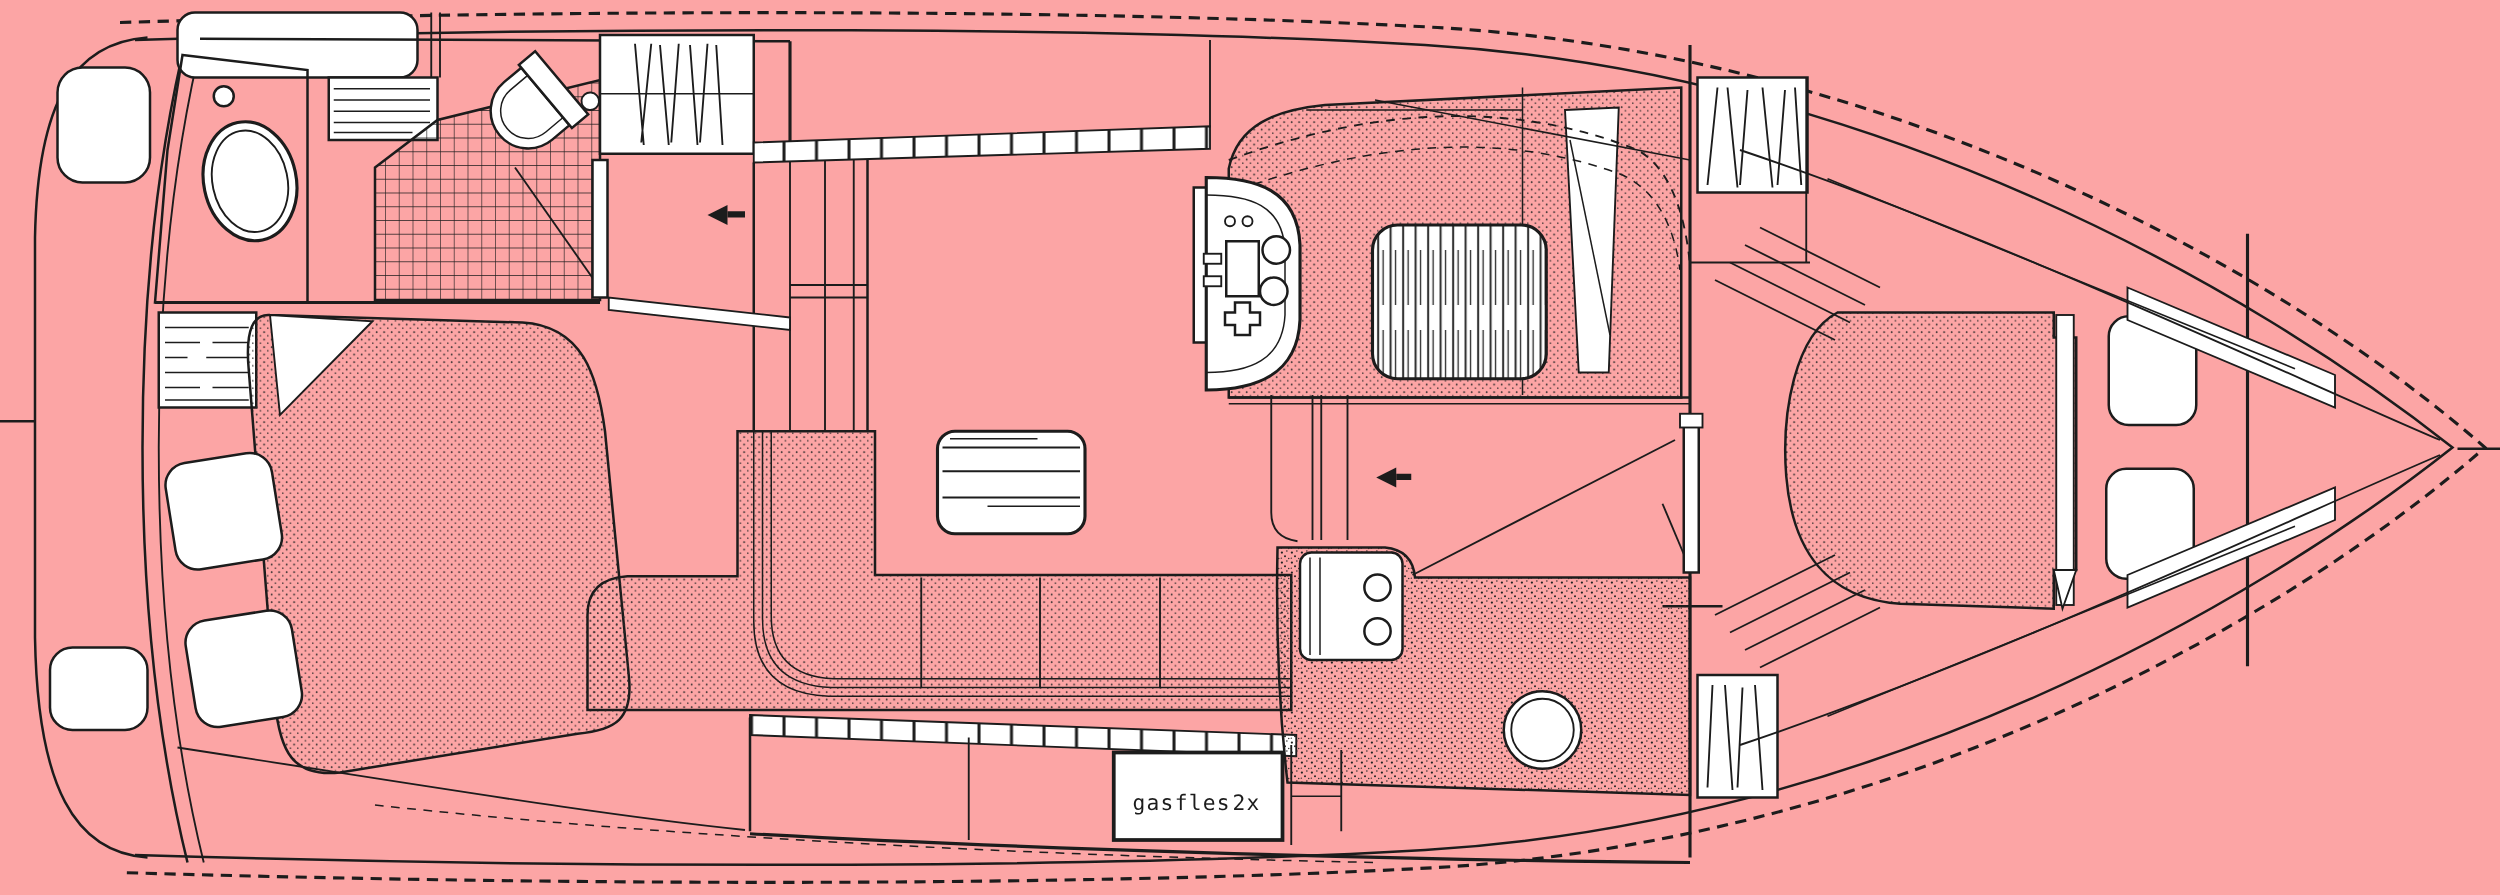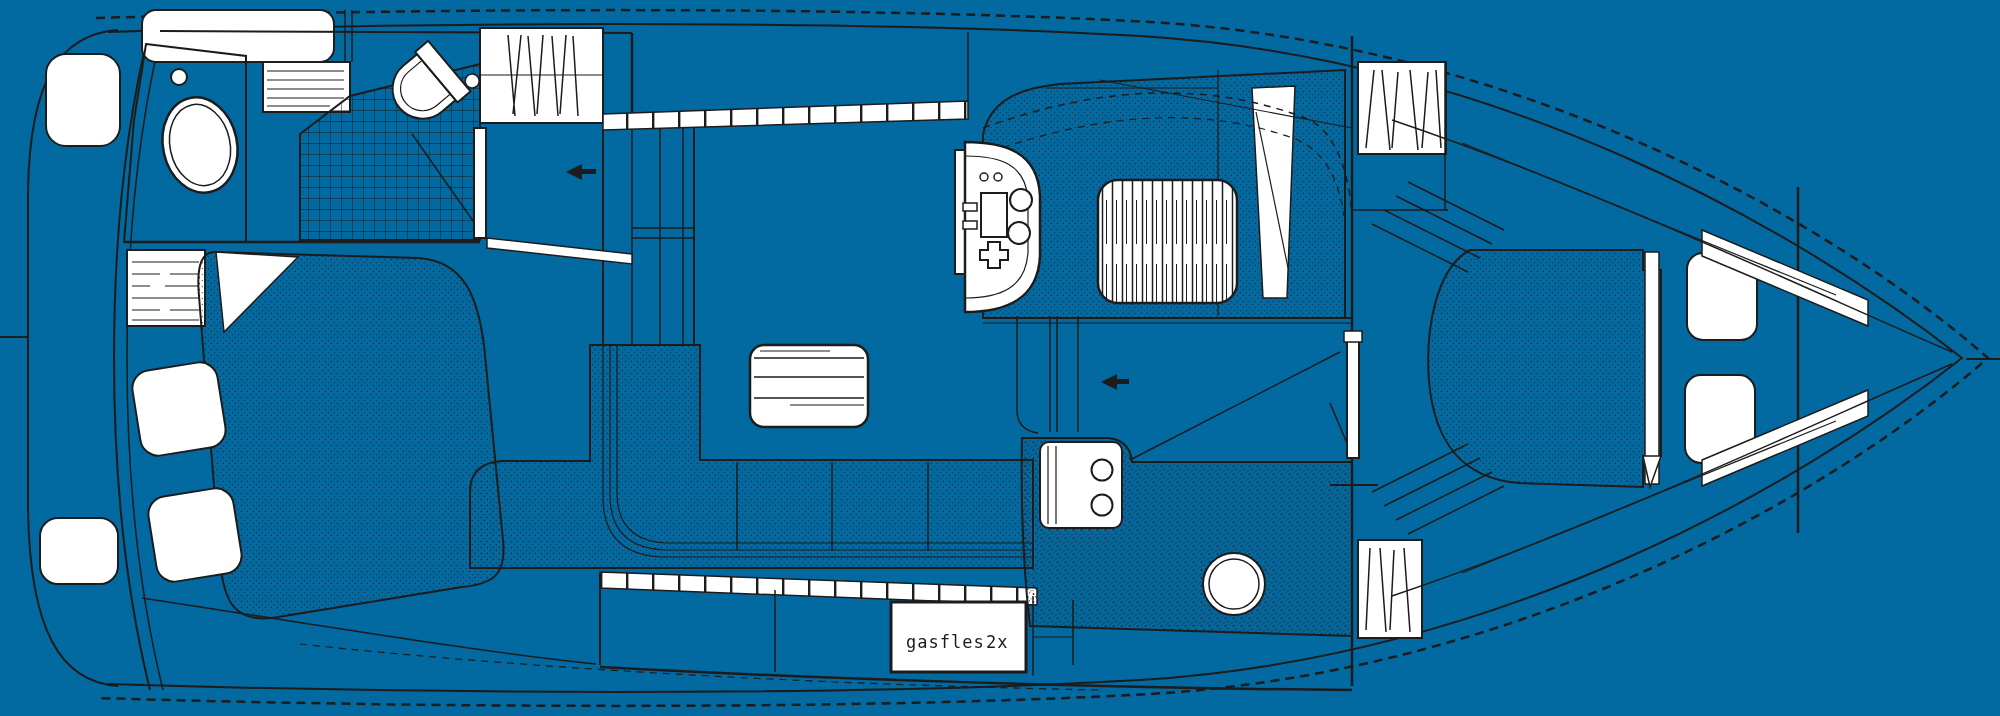--- a/index.html
+++ b/index.html
@@ -1,17 +1,17 @@
 <!DOCTYPE html>
 <html><head>
 <meta charset="utf-8">
 <style>
   html,body{margin:0;padding:0;background:#ffffff;}
   body{font-family:"DejaVu Sans","Liberation Sans",sans-serif;}
-  .sheet{width:2000px;height:716px;background:#0369a1;overflow:hidden;position:relative;}
+  .sheet{width:2000px;height:716px;background:#fca5a5;overflow:hidden;position:relative;}
   svg{display:block;}
   .ink{stroke:#1c1c1c;fill:none;}
   .w1{stroke-width:1.2;} .w15{stroke-width:1.5;} .w2{stroke-width:2;} .w25{stroke-width:2.5;} .w3{stroke-width:3;}
   .dash{stroke-dasharray:9 6;}
   .dash2{stroke-dasharray:7 6;}
   .wh{fill:#ffffff;stroke:#1c1c1c;}
   .inkfill{fill:#1c1c1c;stroke:none;}
   .label-text{font-family:"DejaVu Sans Mono","Liberation Mono",monospace;font-size:17px;fill:#1c1c1c;letter-spacing:1px;}
 </style>
 </head>

